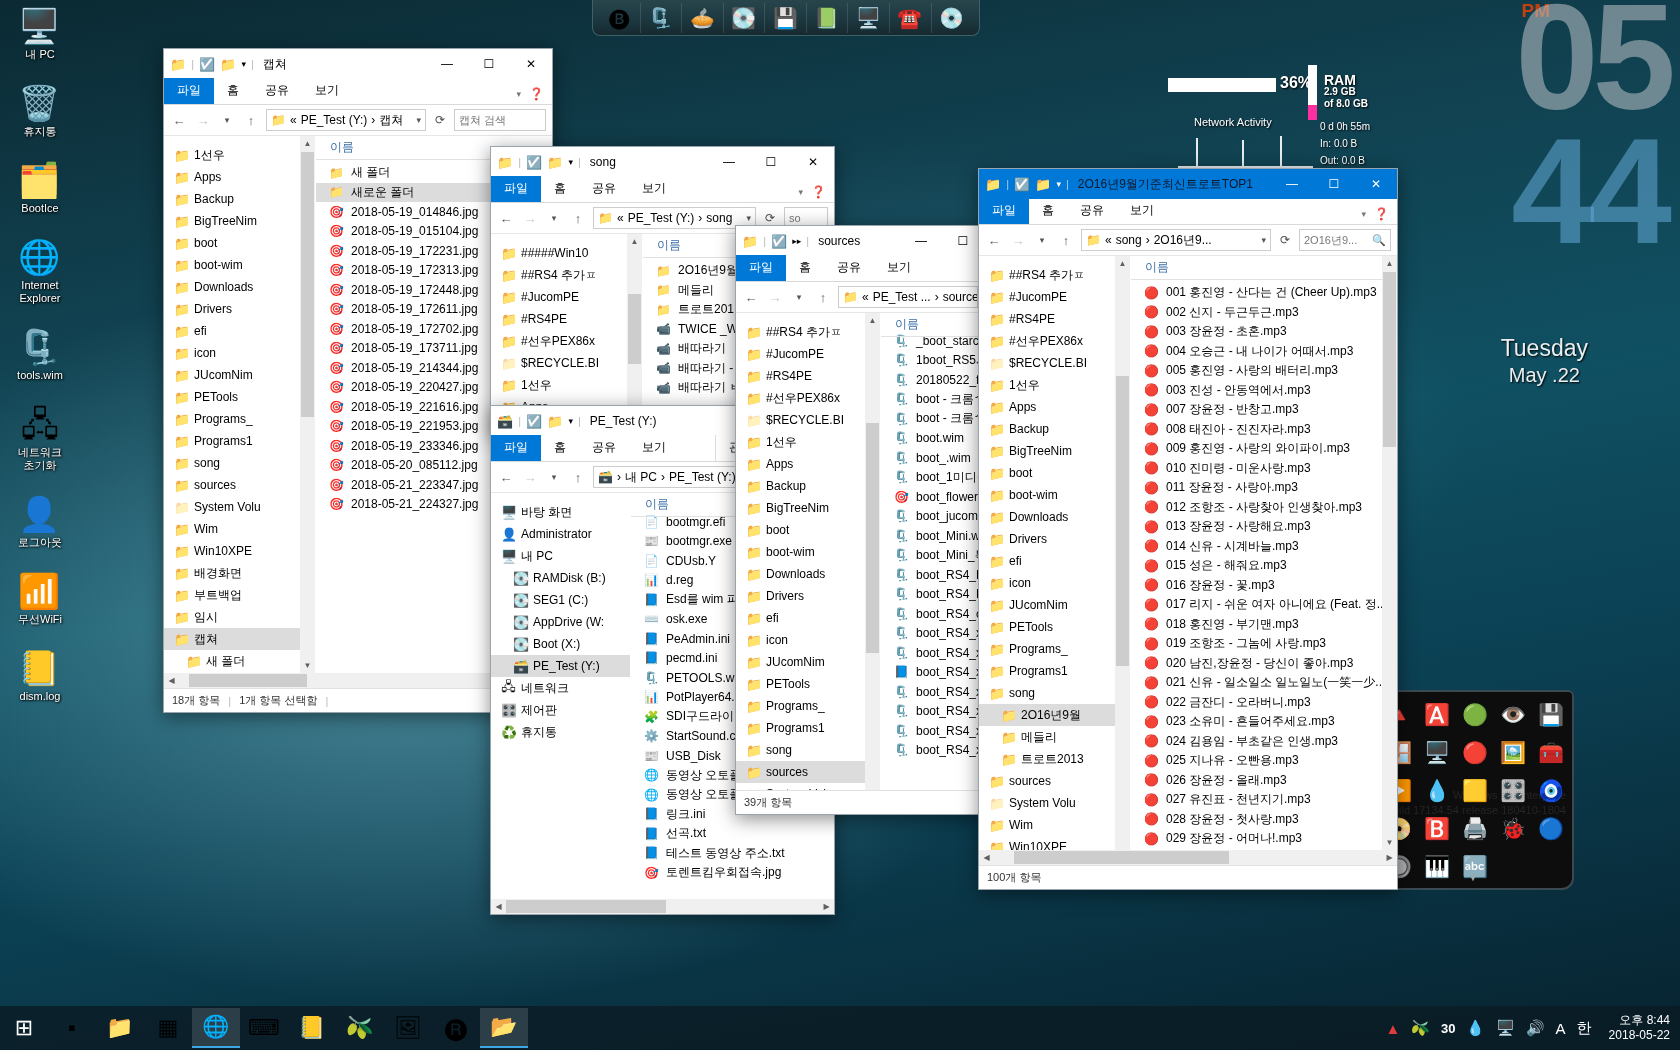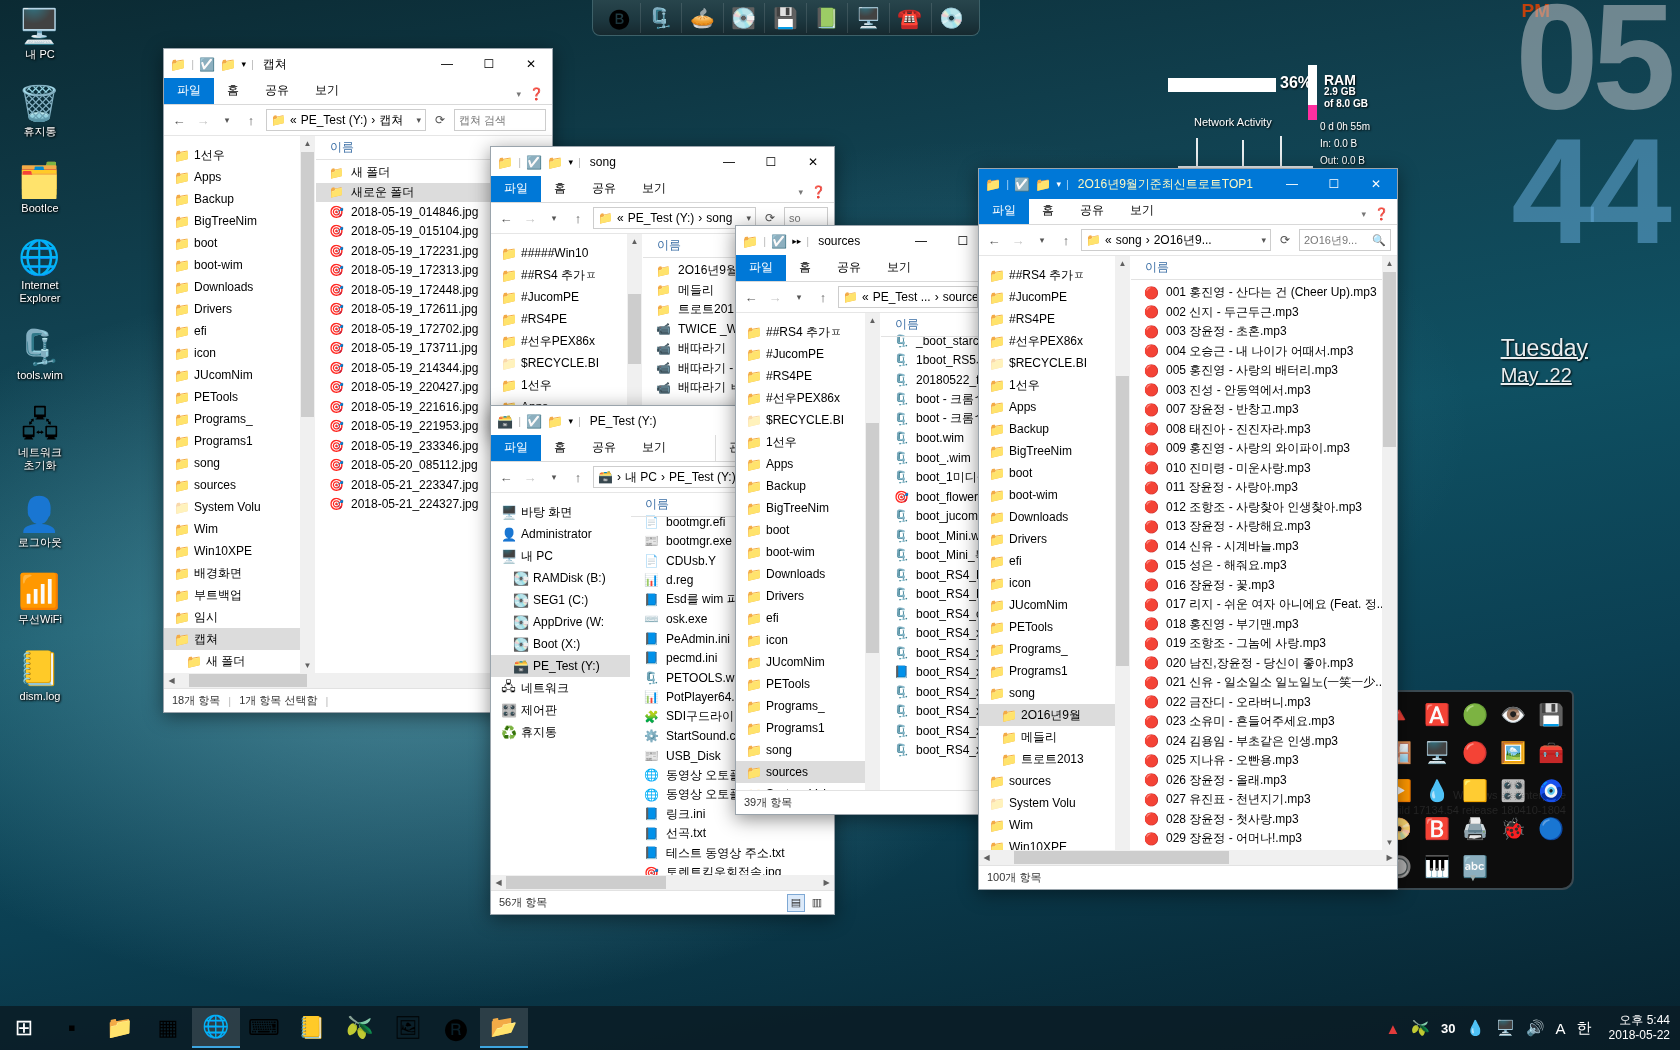--- a/index.html
+++ b/index.html
@@ -30,22 +30,22 @@
   }
   .dock .di{ width:46px; height:30px; display:flex; align-items:center; justify-content:center;
     border-right:1px solid rgba(255,255,255,0.12); font-size:20px;}
   .dock .di:last-child{border-right:none;}
   
   .w-clock{ position:absolute; right:10px; top:-14px; font-size:150px; font-weight:bold;
     color:rgba(190,195,200,.55); letter-spacing:-6px; line-height:.95;}
   .w-clock2{ position:absolute; right:14px; top:120px; font-size:150px; font-weight:bold;
     color:rgba(100,170,215,.55); letter-spacing:-6px; line-height:.95;}
   .w-pm{ position:absolute; right:130px; top:0; color:#c2410c; font-size:19px; font-weight:bold;}
-  .w-date{ position:absolute; right:92px; top:335px; color:#e9eef0; font-size:20px; line-height:26px;
-    text-shadow:1px 1px 2px #000;text-decoration:underline;}
+  .w-date{ position:absolute; right:92px; top:335px; color:#e9eef0; font-size:20px; text-align:center; line-height:26px;
+    text-shadow:1px 1px 2px #000;}
   .w-date b{font-size:23px; font-weight:normal;}
   .ramwrap{ position:absolute; left:1168px; top:70px; width:250px; height:60px; color:#fff;}
   .rambar{ position:absolute; left:0; top:8px; width:108px; height:14px; background:#fff; }
   .rampct{ position:absolute; left:112px; top:4px; font-size:16px; font-weight:bold; text-shadow:1px 1px 2px #000;}
   .ramvert{ position:absolute; left:140px; top:-5px; width:9px; height:55px;
     background:linear-gradient(180deg,#fff 0%, #fff 72%, #ff2fa0 72%, #ff2fa0 100%); }
   .ramtxt{ position:absolute; left:156px; top:4px; font-size:12px; font-weight:bold; line-height:12px; text-shadow:1px 1px 2px #000;}
   .ramtxt .big{font-size:14px;}
   .ramtxt .sm{font-size:10px;}
   .netwrap{ position:absolute; left:1168px; top:116px; width:260px; color:#fff; font-size:10px;}
@@ -73,21 +73,21 @@
   .tray .clk{ font-size:12px; line-height:15px; text-align:right; padding-left:6px;}
   
   .win{ position:absolute; background:#fff; border:1px solid #9aa4ac;
     box-shadow:0 4px 18px rgba(0,0,0,.45); font-size:12px; color:#000;
     display:flex; flex-direction:column; overflow:hidden;}
   .titlebar{ height:30px; display:flex; align-items:center; padding-left:6px; background:#fff;}
   .titlebar.active{ background:#0078d7; color:#fff;}
   .qat{ display:flex; align-items:center; gap:5px; font-size:13px;}
   .qat .sep{color:#bbb; font-size:11px;}
   .wtitle{ margin-left:9px; font-size:12px; color:#000; white-space:nowrap; overflow:hidden;}
-  .titlebar.active .wtitle{ color:#fef9c3;text-align:center;}
+  .titlebar.active .wtitle{ color:#0f172a;text-align:center;}
   .wctrl{ margin-left:auto; display:flex; height:30px;}
   .wctrl span{ width:42px; display:flex; align-items:center; justify-content:center; font-size:12px;}
   .ribbon{ height:26px; display:flex; align-items:flex-end; background:#fff; border-bottom:1px solid #d9d9d9;}
   .rtab{ padding:4px 13px 5px; font-size:12px; color:#000;}
   .rtab.file{ background:#0078d7; color:#fff; height:26px; display:flex; align-items:center;}
   .rhelp{ margin-left:auto; display:flex; align-items:center; gap:8px; padding:0 8px 3px; color:#777;}
   .addrbar{ height:30px; display:flex; align-items:center; gap:6px; padding:0 6px; background:#fff;}
   .navbtn{ width:18px; text-align:center; color:#555; font-size:13px;}
   .navbtn.dis{ color:#c6c6c6;}
   .crumbs{ flex:1; height:22px; border:1px solid #cdcdcd; display:flex; align-items:center;
@@ -806,27 +806,20 @@
         </div>
     </div>
   </div>
   <div class="hscroll">
     <div class="arrow">◀</div>
     <div class="track">
         <div class="thumb" style="left:0;width:160px;"></div>
       </div>
     <div class="arrow">▶</div>
   </div>
-  <div class="statusbar">
-    <span>56개 항목</span>
-    <div class="vmodes">
-      <span class="on">▤</span>
-      <span>▥</span>
-    </div>
-  </div>
 </div>
 
 <div class="win" style="left:735px; top:225px; width:250px; height:590px;">
   <div class="titlebar">
     <div class="qat">
       <span>📁</span>
         <span class="sep">|</span>
       <span>☑️</span>
       <span style="font-size:9px;">▸▸</span>
         <span class="sep">|</span>
@@ -1398,17 +1391,17 @@
   <div class="tray">
     <span style="color:#e23b3b;">▲</span>
     <span>🫒</span>
     <span style="font-size:13px;font-weight:bold;">30</span>
     <span>💧</span>
     <span>🖥️</span>
     <span>🔊</span>
     <span>A</span>
     <span>한</span>
     <div class="clk">
-      <div>오후 5:44</div>
+      <div>오후 8:44</div>
       <div>2018-05-22</div>
     </div>
   </div>
 </div>
 
 </body></html>

